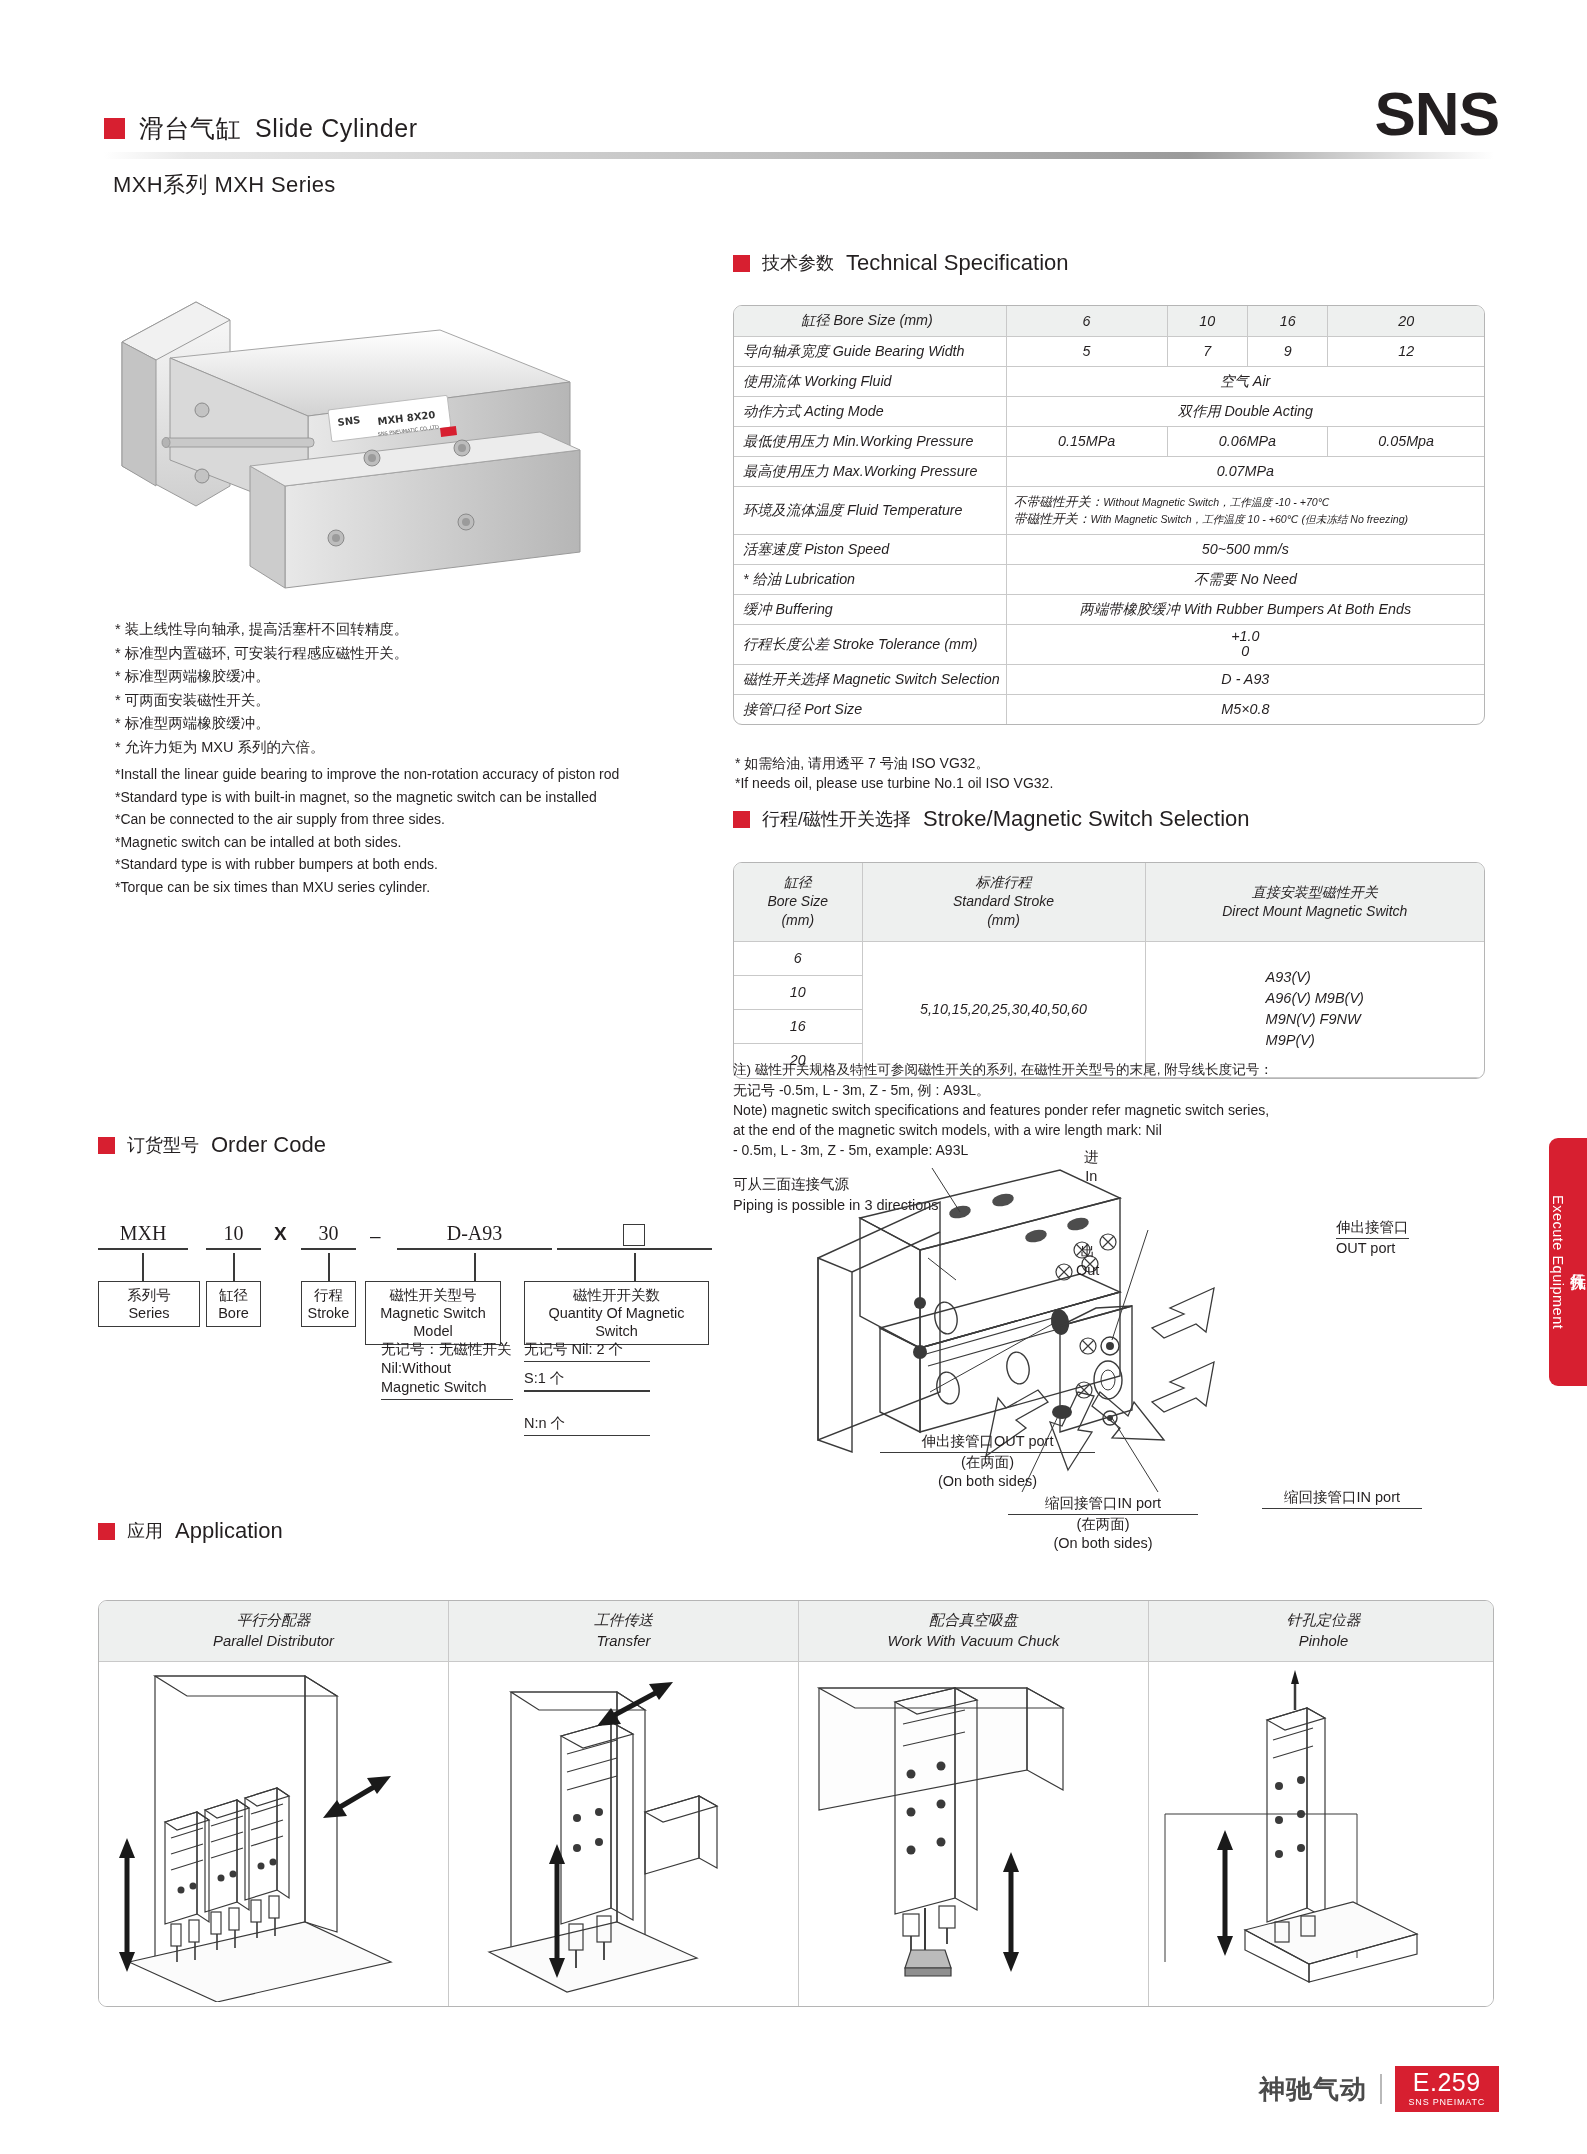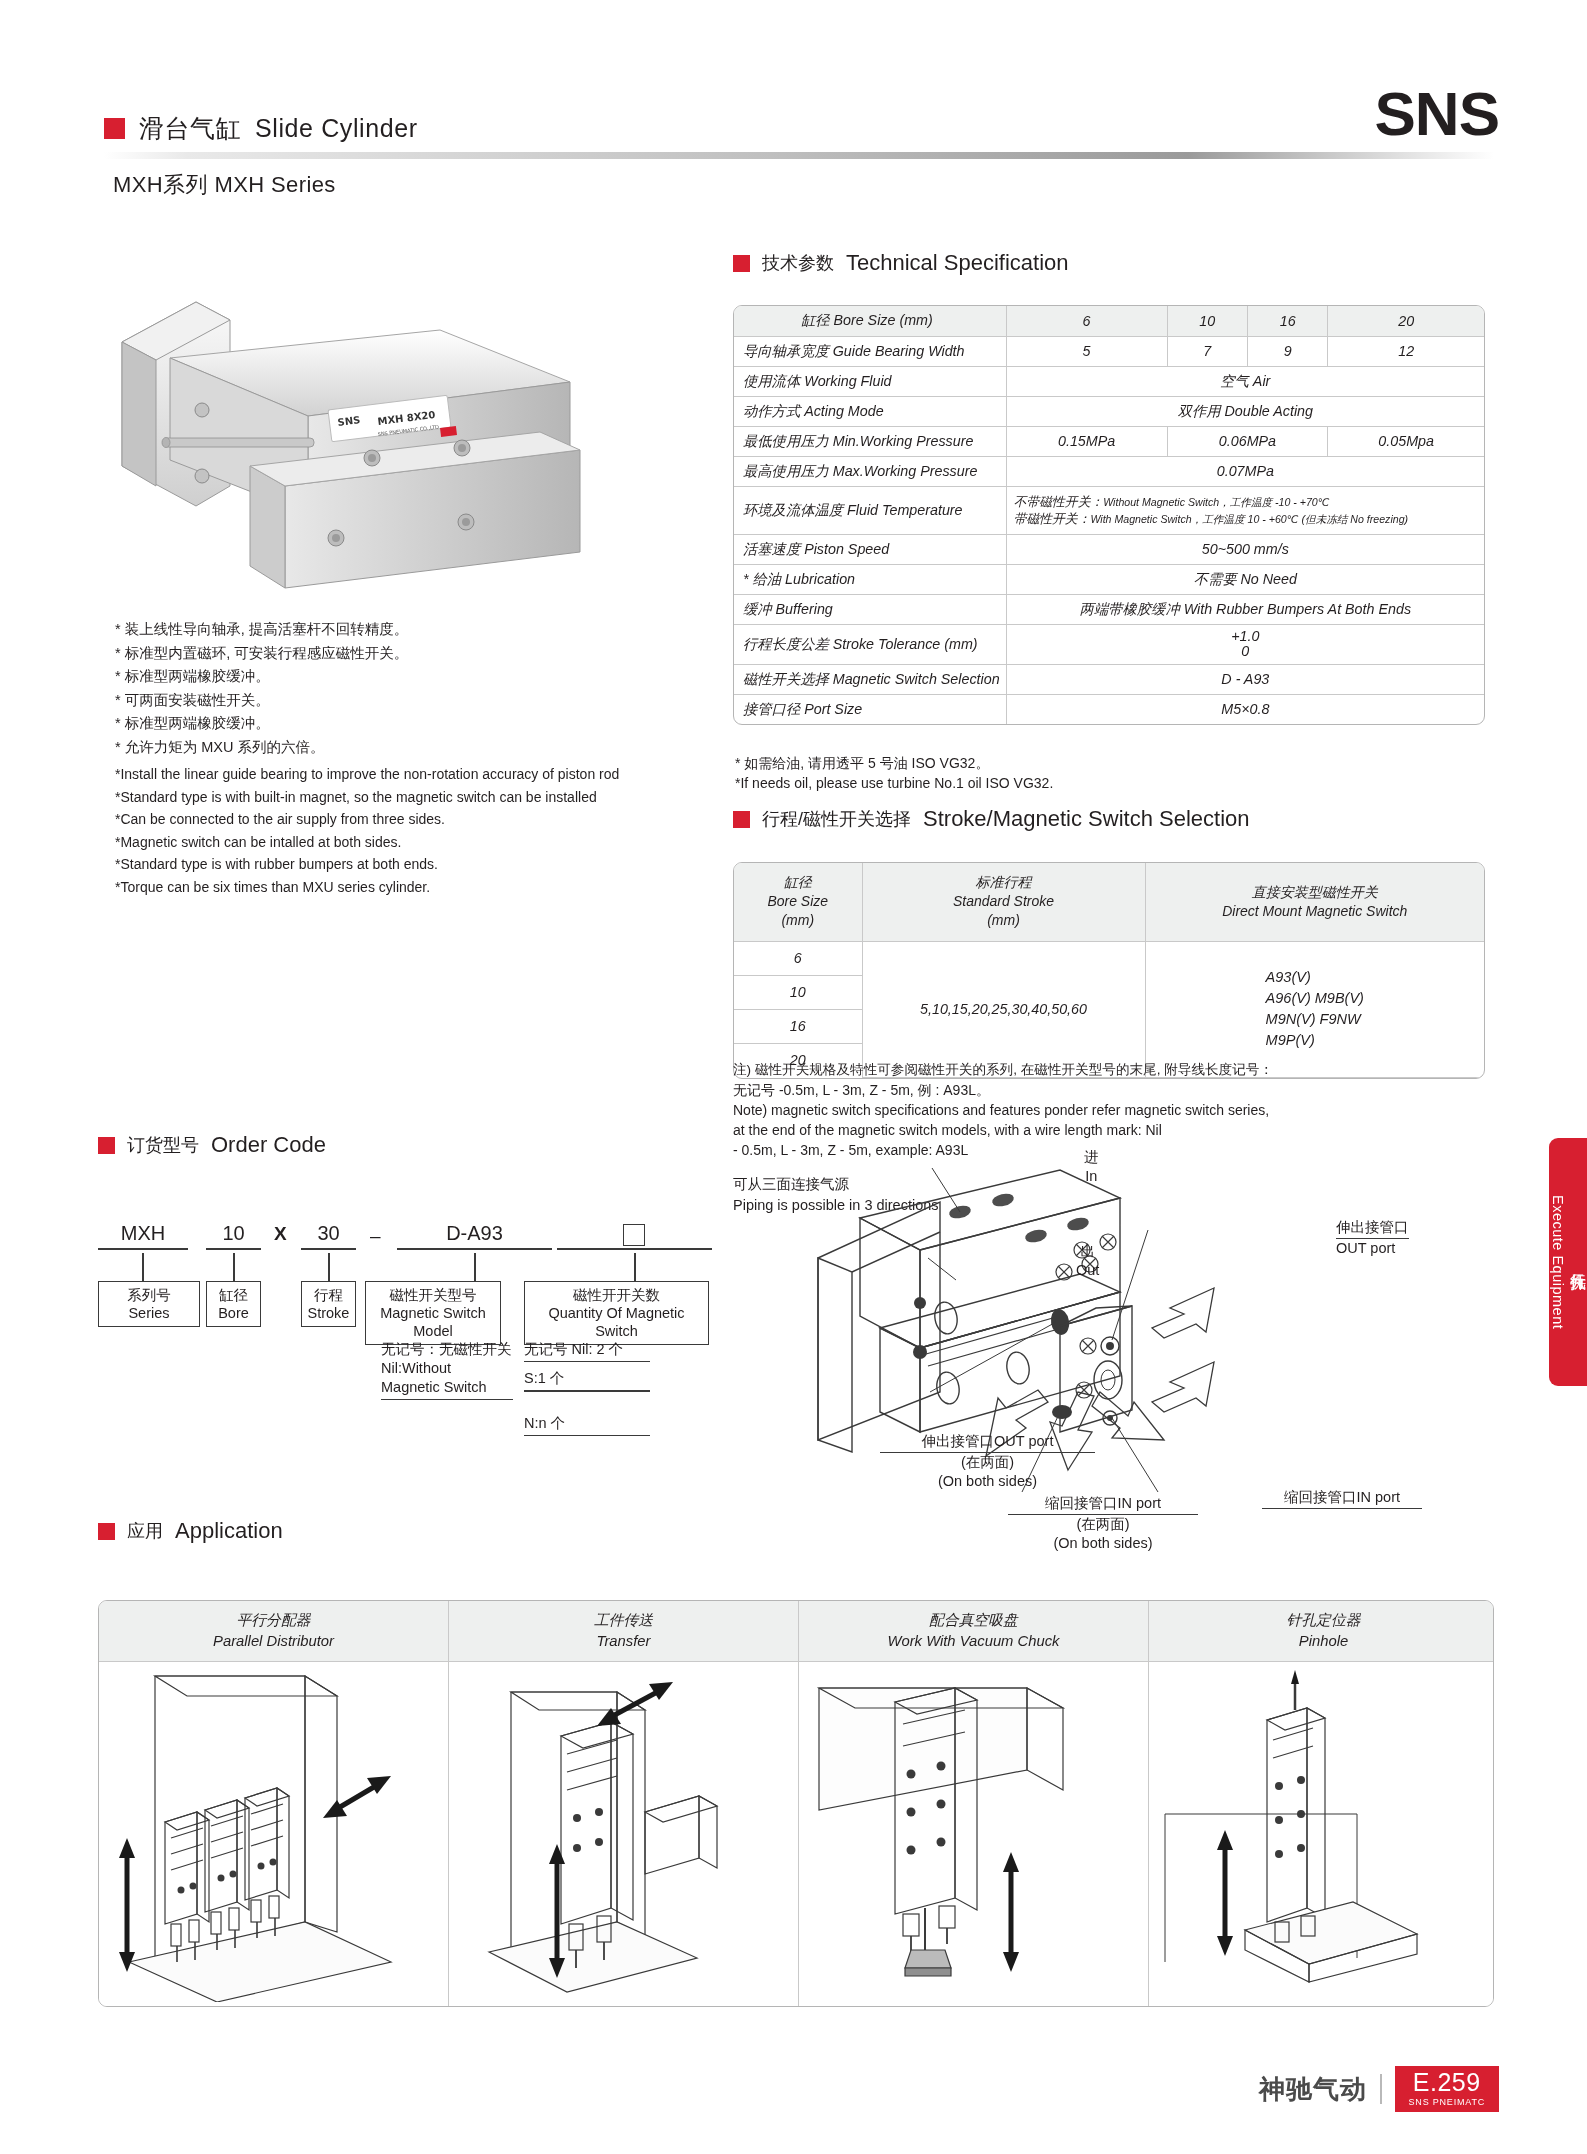--- a/index.html
+++ b/index.html
@@ -85,21 +85,21 @@
   #spec-note { left: 735px; top: 753px; }
   #spec-note div { white-space: nowrap; }
   #switch-note { left: 733px; top: 1060px; }
   #switch-note .l1 { font-size: 13.6px; white-space: nowrap; }
   #switch-note .l2 { font-size: 14px; white-space: nowrap; }
   #piping-note { position: absolute; left: 733px; top: 1174px; font-size: 14.5px; line-height: 21px; }
 
   
   #order-code { position: absolute; left: 98px; top: 1222px; width: 620px; height: 220px; }
   .oc-seg { position: absolute; text-align: center; font-size: 20px; }
-  .oc-seg .txt { display: block; padding-bottom: 3px; }
+  .oc-seg .txt { display: block; padding-bottom: 3px; font-family: Liberation Serif, serif; }
   .oc-seg .ul { display: block; height: 1.6px; background: #3a3a3a; }
   .oc-op { position: absolute; font-size: 19px; }
   .oc-box {
     position: absolute; border: 1.5px solid #3a3a3a; text-align: center;
     font-size: 14.5px; line-height: 18px; padding: 4px 3px; background: #fff;
   }
   .oc-stem { position: absolute; width: 1.5px; background: #3a3a3a; }
   .oc-sq { position: absolute; width: 22px; height: 22px; border: 1.6px solid #3a3a3a; }
   .oc-sub { position: absolute; font-size: 14.5px; line-height: 19px; }
   .oc-sub .uline { display: block; height: 1.4px; background: #3a3a3a; margin-top: 2px; }
@@ -296,21 +296,21 @@
       </tr>
       <tr>
         <td class="lbl">接管口径 Port Size</td>
         <td class="val" colspan="4">M5×0.8</td>
       </tr>
     </tbody>
       </table>
   </div>
 
   <div class="note" id="spec-note">
-    <div>* 如需给油, 请用透平 5 号油 ISO VG32。</div>
+    <div>* 如需给油, 请用透平 7 号油 ISO VG32。</div>
     <div>*If needs oil, please use turbine No.1 oil ISO VG32.</div>
   </div>
 
   <div class="sec" style="left:733px; top:806px;">
     <span class="redsq sm"></span>
     <span class="cn">行程/磁性开关选择</span>
     <span class="en">Stroke/Magnetic Switch Selection</span>
   </div>
 
   <div class="tbl" id="stroke-table">

